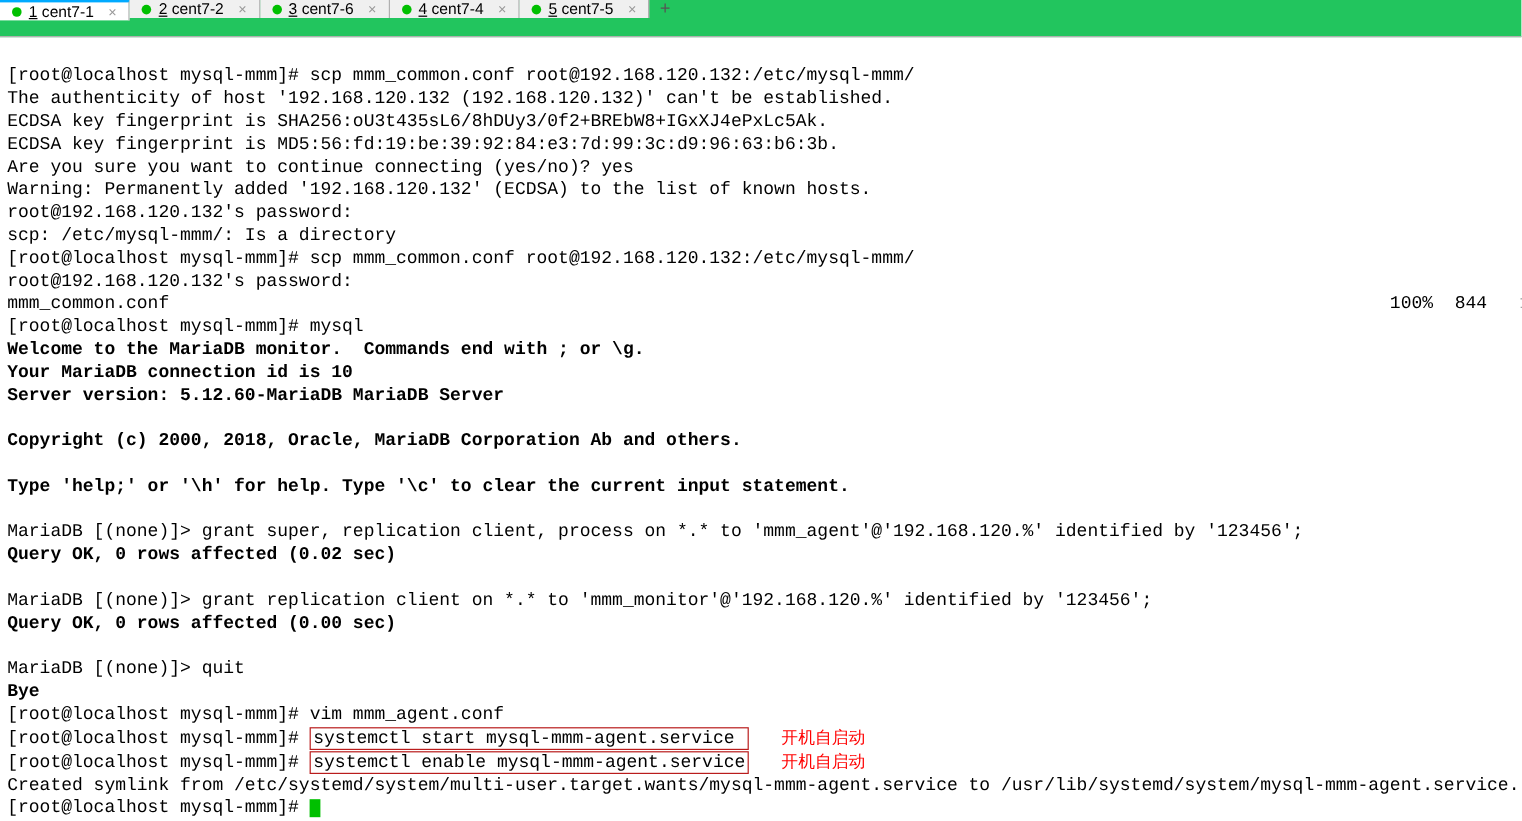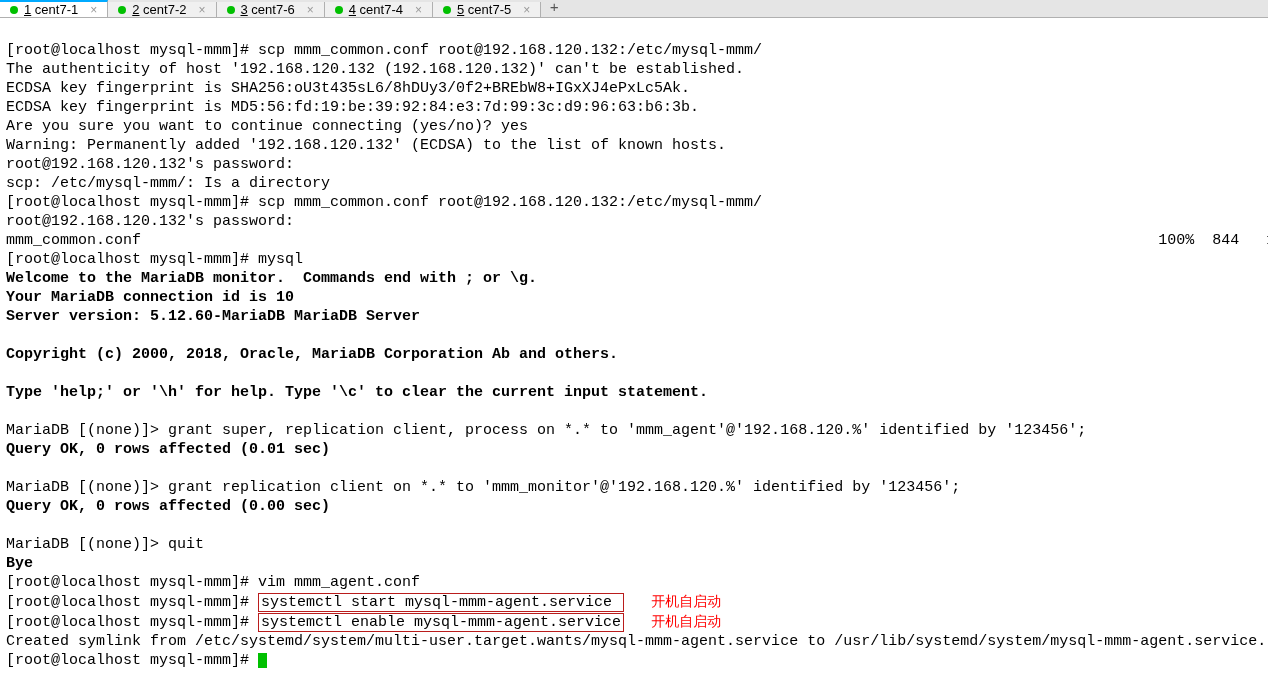--- a/index.html
+++ b/index.html
@@ -1,17 +1,17 @@
 <!DOCTYPE html>
 <html><head>
 <meta charset="utf-8">
 <style>
 * { margin: 0; padding: 0; box-sizing: border-box; }
 body { font-family: Consolas, "Courier New", monospace; font-size: 15px; background: #ffffff; width: 1268px; }
-.tab-bar { display: flex; height: 18px; background: #e5e5e5; border-bottom: 1px solid #b0b0b0; align-items: flex-end; }
+.tab-bar { display: flex; height: 31px; background: #22c55e; border-bottom: 1px solid #b0b0b0; align-items: flex-start; }
 .tab { display: flex; align-items: center; padding: 0 10px; border-right: 1px solid #b0b0b0; background: #f0f0f0; cursor: pointer; gap: 6px; font-family: Tahoma, sans-serif; font-size: 13px; }
 .tab.active { background: #ffffff; border-top: 2px solid #00aaff; }
 .tab-dot { width: 8px; height: 8px; border-radius: 50%; background: #00c000; display: inline-block; }
 .tab .num { text-decoration: underline; }
 .tab-close { color: #999; font-size: 12px; margin-left: 6px; }
 .tab-add { display: flex; align-items: center; justify-content: center; width: 26px; color: #555; cursor: pointer; }
 .terminal { padding: 4px 6px; white-space: pre; line-height: 19px; color: #000000; overflow: hidden; }
 .bold { font-weight: bold; }
 .redbox { border: 1px solid #b91c1c; padding: 0 2px; }
 .annot { color: #ff0000; font-family: sans-serif; font-size: 14px; }
@@ -64,21 +64,21 @@
 <span>[root@localhost mysql-mmm]# mysql</span>
 <span class="bold">Welcome to the MariaDB monitor.  Commands end with ; or \g.</span>
 <span class="bold">Your MariaDB connection id is 10</span>
 <span class="bold">Server version: 5.12.60-MariaDB MariaDB Server</span>
 
 <span class="bold">Copyright (c) 2000, 2018, Oracle, MariaDB Corporation Ab and others.</span>
 
 <span class="bold">Type 'help;' or '\h' for help. Type '\c' to clear the current input statement.</span>
 
 <span>MariaDB [(none)]&gt; grant super, replication client, process on *.* to 'mmm_agent'@'192.168.120.%' identified by '123456';</span>
-<span class="bold">Query OK, 0 rows affected (0.01 sec)</span>
+<span class="bold">Query OK, 0 rows affected (0.02 sec)</span>
 
 <span>MariaDB [(none)]&gt; grant replication client on *.* to 'mmm_monitor'@'192.168.120.%' identified by '123456';</span>
 <span class="bold">Query OK, 0 rows affected (0.00 sec)</span>
 
 <span>MariaDB [(none)]&gt; quit</span>
 <span class="bold">Bye</span>
 <span>[root@localhost mysql-mmm]# vim mmm_agent.conf</span>
 <span><span>[root@localhost mysql-mmm]# </span><span class="redbox">systemctl start mysql-mmm-agent.service </span>   <span class="annot">开机自启动</span></span>
 <span><span>[root@localhost mysql-mmm]# </span><span class="redbox">systemctl enable mysql-mmm-agent.service</span>   <span class="annot">开机自启动</span></span>
 <span>Created symlink from /etc/systemd/system/multi-user.target.wants/mysql-mmm-agent.service to /usr/lib/systemd/system/mysql-mmm-agent.service.</span>

